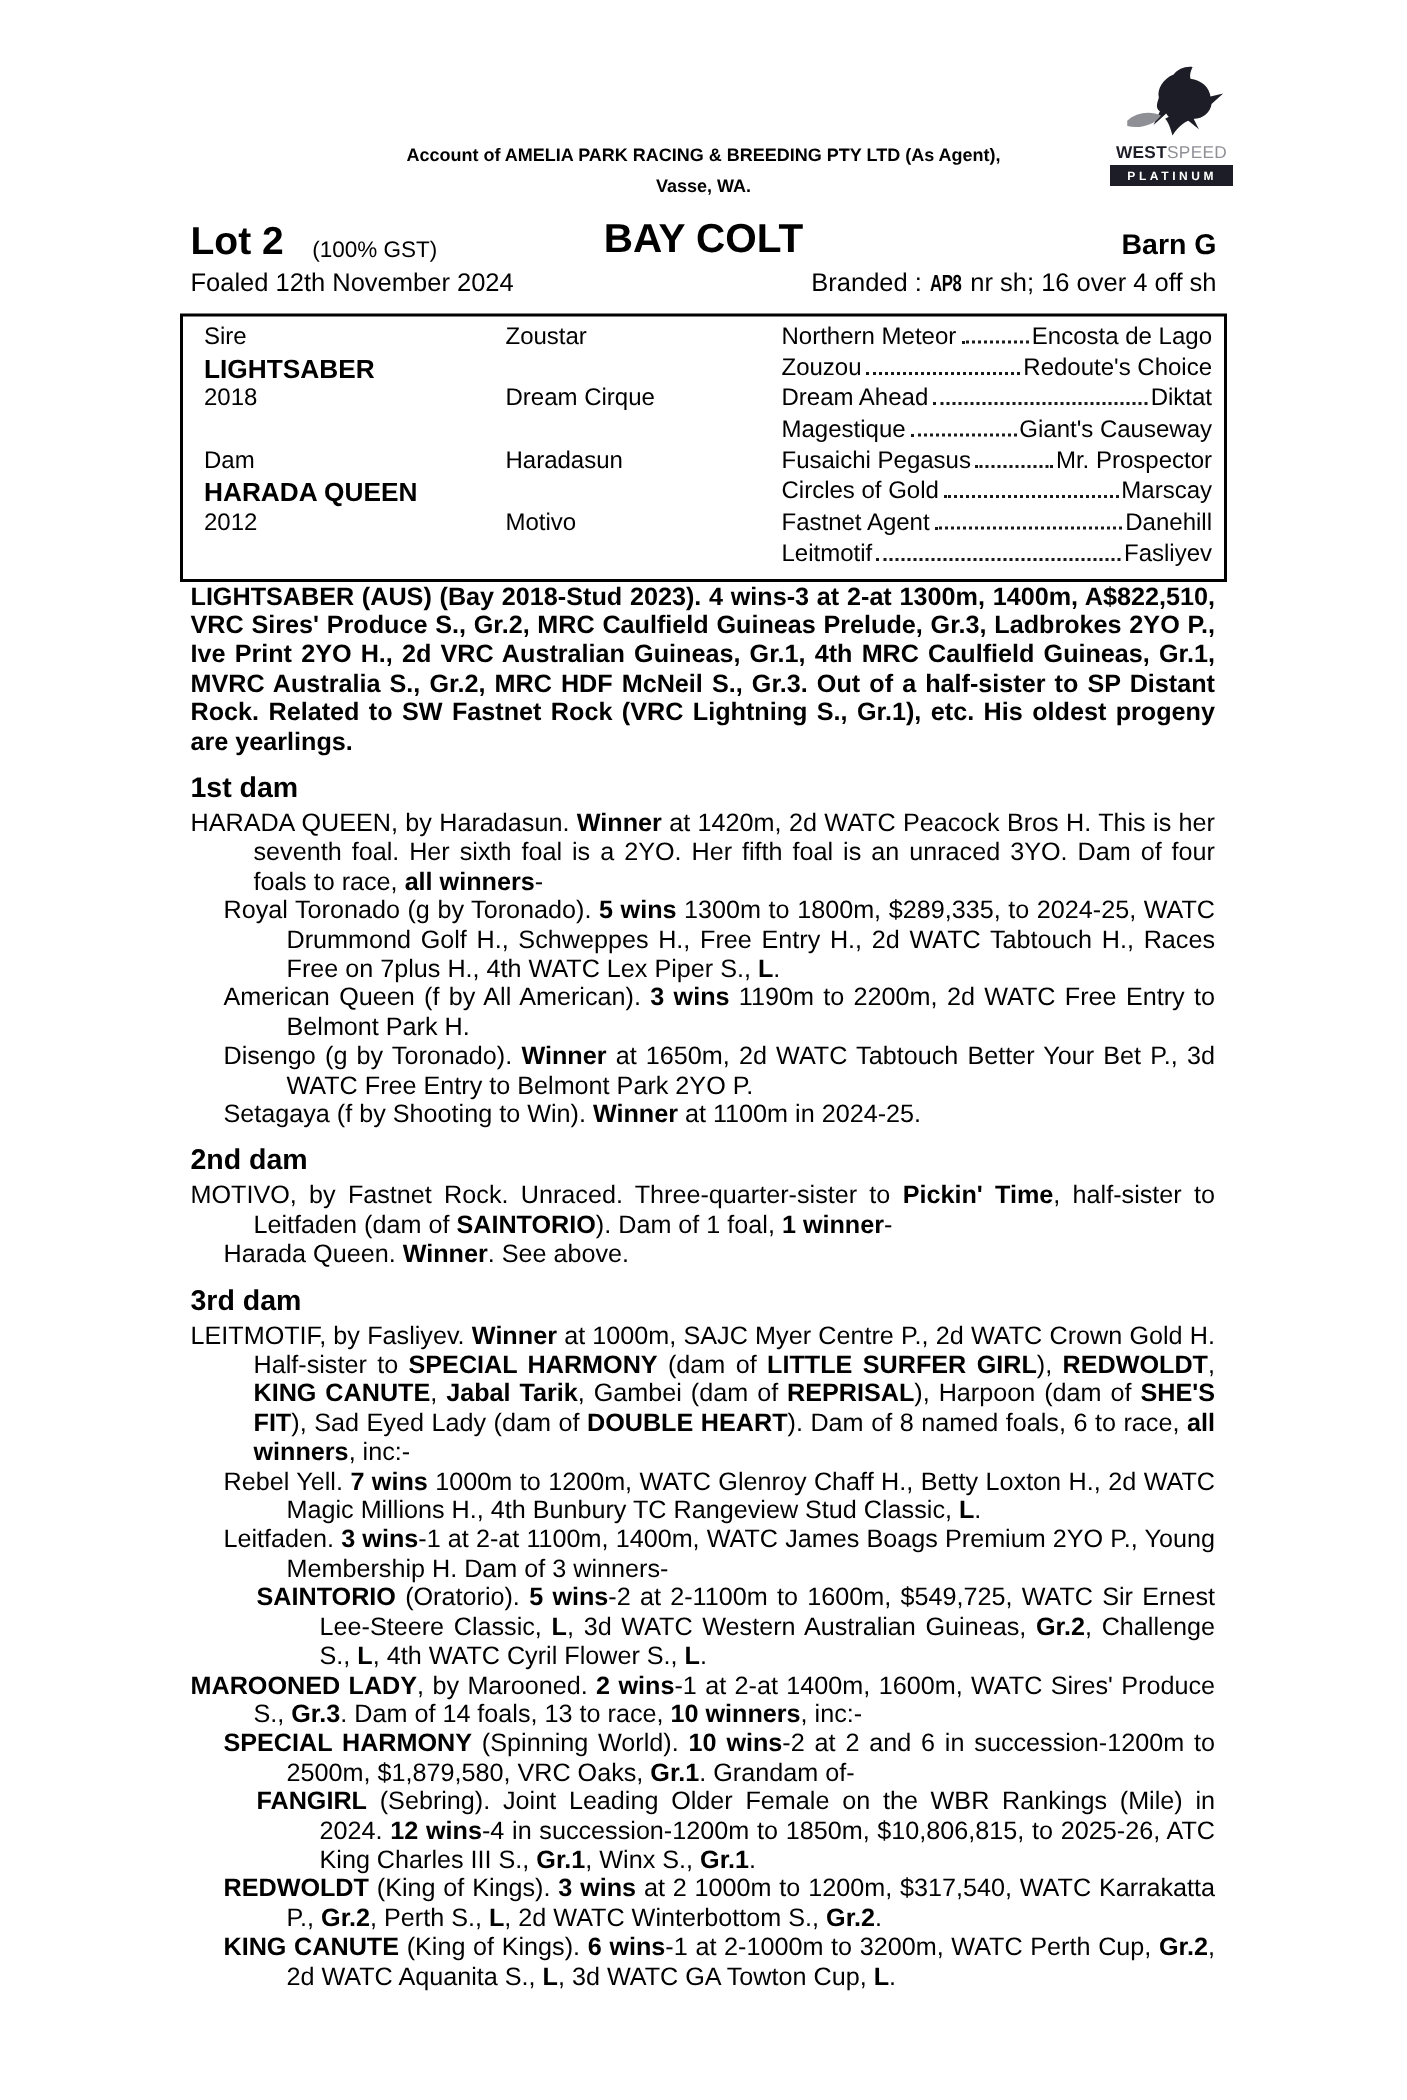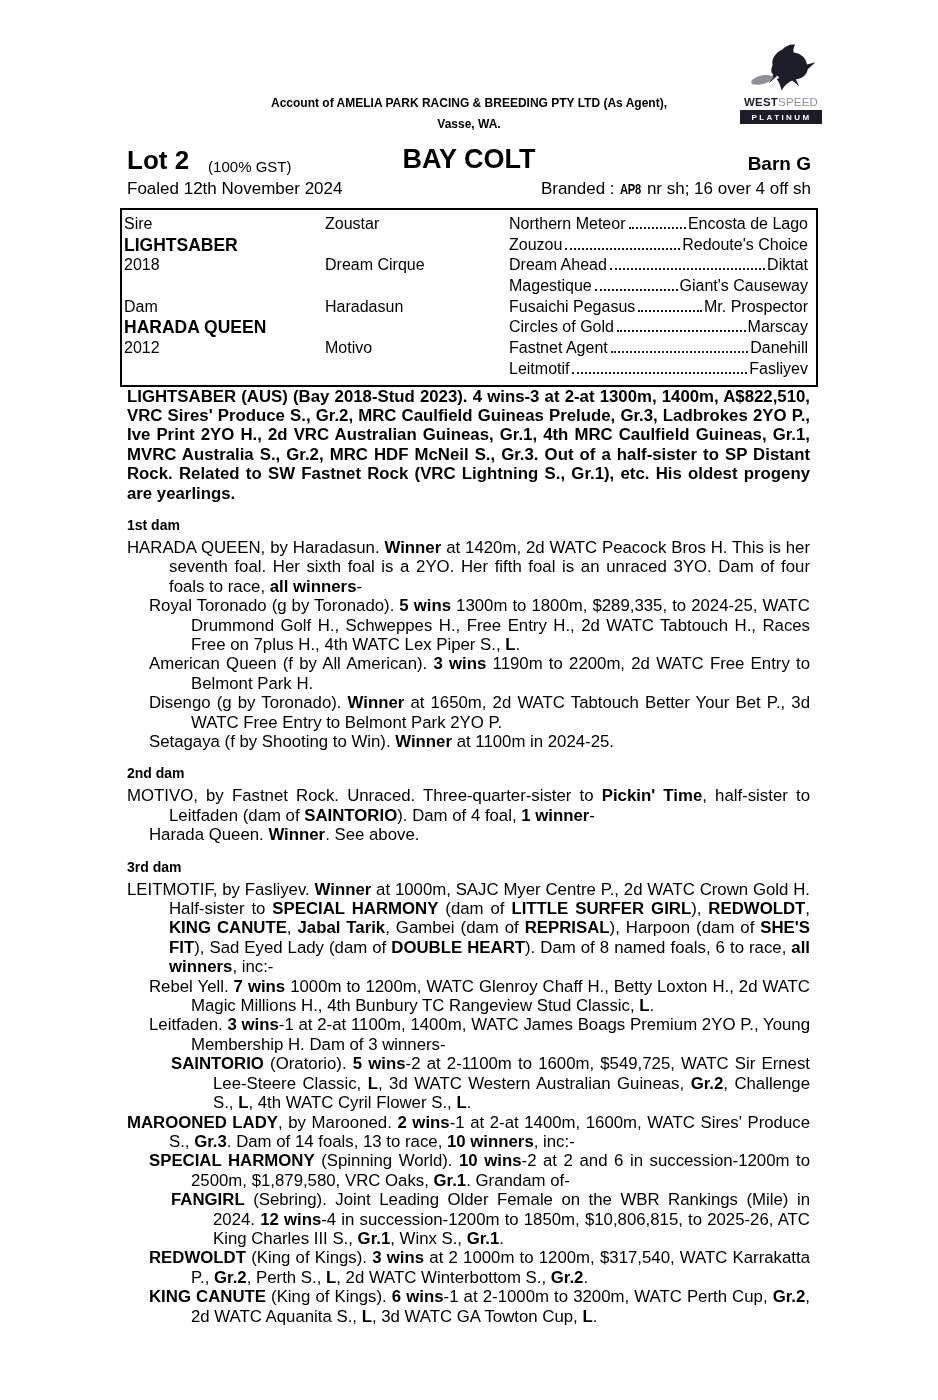--- a/index.html
+++ b/index.html
@@ -31,32 +31,32 @@
   .gst-note { font-size: 15px; margin-left: 19px; }
   .colt-title { position: absolute; left: 50%; transform: translateX(-50%); font-weight: bold; font-size: 27px; line-height: 31px; white-space: nowrap; }
   .barn { margin-left: auto; font-weight: bold; font-size: 19px; }
   .foal-row { margin-top: 2px; display: flex; justify-content: space-between; align-items: baseline; font-size: 17px; line-height: 24px; padding: 0 7px 0 7px; }
   .branded { display: flex; align-items: baseline; }
   .brand-mark { display: inline-block; transform: scaleX(.72); transform-origin: left bottom;
                 font-size: 15.5px; font-weight: bold; letter-spacing: -.3px; margin: 0 -7px 0 5px; }
   .branded .after { margin-left: 5px; }
 
   
-  .ptable { margin-top: 7px; border: 2px solid #000; padding: 4px 8px 5px 2px;
+  .ptable { margin-top: 7px; border: 2px solid #000; padding: 4px 8px 5px 14px;
             display: grid; grid-template-columns: 201px 184px 1fr;
             grid-template-rows: repeat(8, 20.7px); font-size: 16px; }
   .ptable .cell { line-height: 20.7px; white-space: nowrap; }
   .ptable .big { font-weight: bold; font-size: 17.5px; }
   .g3 { display: flex; align-items: baseline; line-height: 20.7px; white-space: nowrap; }
   .g3 .dots { flex: 1; min-width: 10px; margin: 0 2px 2.5px 3px; border-bottom: 2px dotted #1a1a1a; }
 
   
   .txt { padding: 0 8px 0 7px; font-size: 16.8px; line-height: 19.4px; }
   .sire-para { margin-top: 9px; font-weight: bold; text-align: justify; }
-  h3.damhead { margin: 12px 0 3px 0; font-size: 14px; line-height: 20px; font-weight: bold; }
+  h3.damhead { margin: 12px 0 3px 0; font-size: 19px; line-height: 20px; font-weight: bold; }
   p.ped { margin: 0; text-align: justify; }
   p.l0 { padding-left: 42px; text-indent: -42px; }
   p.l1 { padding-left: 64px; text-indent: -42px; }
   p.l2 { padding-left: 86px; text-indent: -42px; }
   .b { font-weight: bold; }
 </style>
 </head>
 <body>
 
 <div class="page">
@@ -158,21 +158,21 @@
         <h3 class="damhead">1st dam</h3>
         <p class="ped l0"><span>HARADA QUEEN, by Haradasun. </span><span class="b">Winner</span><span> at 1420m, 2d WATC Peacock Bros H. This is her seventh foal. Her sixth foal is a 2YO. Her fifth foal is an unraced 3YO. Dam of four foals to race, </span><span class="b">all winners</span><span>-</span></p>
         <p class="ped l1"><span>Royal Toronado (g by Toronado). </span><span class="b">5 wins</span><span> 1300m to 1800m, $289,335, to 2024-25, WATC Drummond Golf H., Schweppes H., Free Entry H., 2d WATC Tabtouch H., Races Free on 7plus H., 4th WATC Lex Piper S., </span><span class="b">L</span><span>.</span></p>
         <p class="ped l1"><span>American Queen (f by All American). </span><span class="b">3 wins</span><span> 1190m to 2200m, 2d WATC Free Entry to Belmont Park H.</span></p>
         <p class="ped l1"><span>Disengo (g by Toronado). </span><span class="b">Winner</span><span> at 1650m, 2d WATC Tabtouch Better Your Bet P., 3d WATC Free Entry to Belmont Park 2YO P.</span></p>
         <p class="ped l1"><span>Setagaya (f by Shooting to Win). </span><span class="b">Winner</span><span> at 1100m in 2024-25.</span></p>
       </section>
 
       <section>
         <h3 class="damhead">2nd dam</h3>
-        <p class="ped l0"><span>MOTIVO, by Fastnet Rock. Unraced. Three-quarter-sister to </span><span class="b">Pickin' Time</span><span>, half-sister to Leitfaden (dam of </span><span class="b">SAINTORIO</span><span>). Dam of 4 foal, </span><span class="b">1 winner</span><span>-</span></p>
+        <p class="ped l0"><span>MOTIVO, by Fastnet Rock. Unraced. Three-quarter-sister to </span><span class="b">Pickin' Time</span><span>, half-sister to Leitfaden (dam of </span><span class="b">SAINTORIO</span><span>). Dam of 1 foal, </span><span class="b">1 winner</span><span>-</span></p>
         <p class="ped l1"><span>Harada Queen. </span><span class="b">Winner</span><span>. See above.</span></p>
       </section>
 
       <section>
         <h3 class="damhead">3rd dam</h3>
         <p class="ped l0"><span>LEITMOTIF, by Fasliyev. </span><span class="b">Winner</span><span> at 1000m, SAJC Myer Centre P., 2d WATC Crown Gold H. Half-sister to </span><span class="b">SPECIAL HARMONY</span><span> (dam of </span><span class="b">LITTLE SURFER GIRL</span><span>), </span><span class="b">REDWOLDT</span><span>, </span><span class="b">KING CANUTE</span><span>, </span><span class="b">Jabal Tarik</span><span>, Gambei (dam of </span><span class="b">REPRISAL</span><span>), Harpoon (dam of </span><span class="b">SHE'S FIT</span><span>), Sad Eyed Lady (dam of </span><span class="b">DOUBLE HEART</span><span>). Dam of 8 named foals, 6 to race, </span><span class="b">all winners</span><span>, inc:-</span></p>
         <p class="ped l1"><span>Rebel Yell. </span><span class="b">7 wins</span><span> 1000m to 1200m, WATC Glenroy Chaff H., Betty Loxton H., 2d WATC Magic Millions H., 4th Bunbury TC Rangeview Stud Classic, </span><span class="b">L</span><span>.</span></p>
         <p class="ped l1"><span>Leitfaden. </span><span class="b">3 wins</span><span>-1 at 2-at 1100m, 1400m, WATC James Boags Premium 2YO P., Young Membership H. Dam of 3 winners-</span></p>
         <p class="ped l2"><span class="b">SAINTORIO</span><span> (Oratorio). </span><span class="b">5 wins</span><span>-2 at 2-1100m to 1600m, $549,725, WATC Sir Ernest Lee-Steere Classic, </span><span class="b">L</span><span>, 3d WATC Western Australian Guineas, </span><span class="b">Gr.2</span><span>, Challenge S., </span><span class="b">L</span><span>, 4th WATC Cyril Flower S., </span><span class="b">L</span><span>.</span></p>
       </section>

